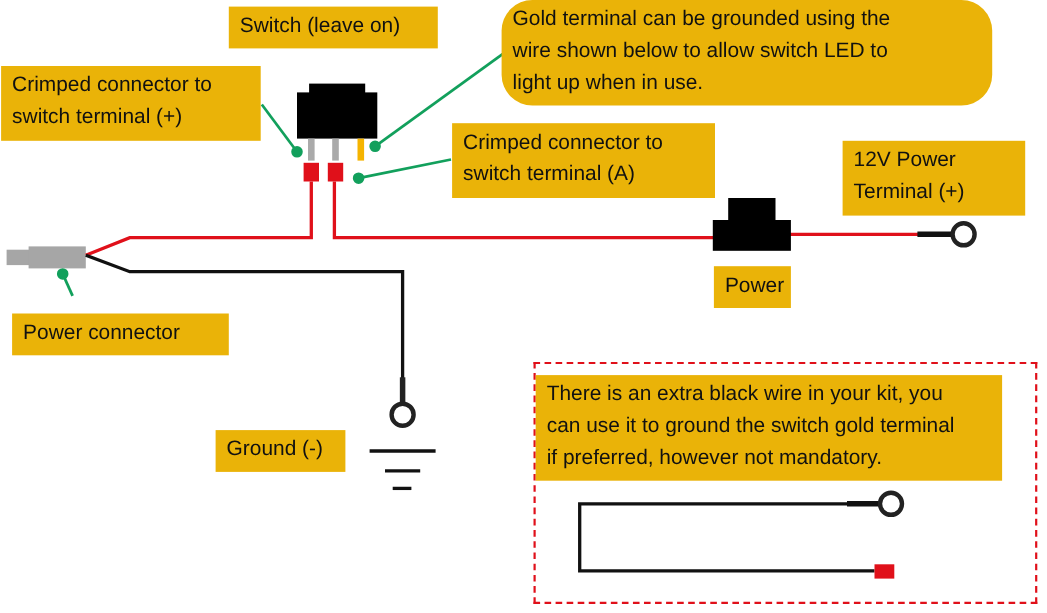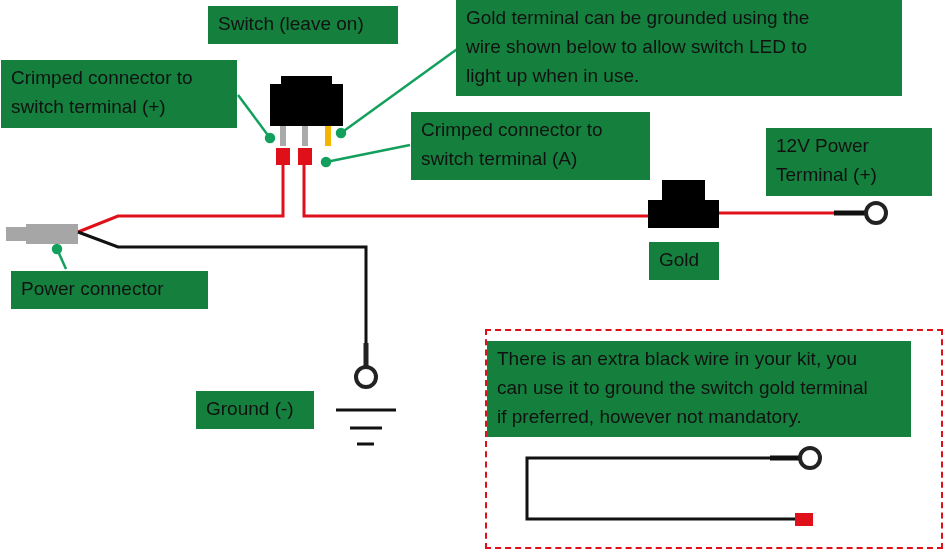--- a/index.html
+++ b/index.html
@@ -1,19 +1,19 @@
 <!DOCTYPE html>
 <html><head>
 <meta charset="utf-8">
 <style>
   html, body { margin:0; padding:0; background:#ffffff; }
   body { width:952px; height:557px; position:relative; overflow:hidden;
          font-family:"Liberation Sans", "DejaVu Sans", sans-serif; }
   svg.wiring { position:absolute; left:0; top:0; }
-  .label { position:absolute; background:#15803d; color:#111;
+  .label { position:absolute; background:#eab308; color:#111;
            font-size:19px; line-height:29px; padding:3px 10px; box-sizing:border-box;
            white-space:pre-line; }
   .note-box { position:absolute; left:485px; top:329px; width:458px; height:220px;
               border:2px dashed #e0101a; box-sizing:border-box; }
 </style>
 </head>
 <body>
 
 <svg class="wiring" width="952" height="557" viewBox="0 0 952 557">
 
@@ -66,29 +66,29 @@
       <circle cx="57" cy="249" r="4"></circle>
   </g>
 
   <polyline points="772,458 527,458 527,519 795,519" fill="none" stroke="#111" stroke-width="3"></polyline>
   <line x1="770" y1="458" x2="800" y2="458" stroke="#111" stroke-width="5"></line>
   <circle cx="810" cy="458" r="10" fill="#fff" stroke="#222" stroke-width="4"></circle>
   <rect x="795" y="513" width="18" height="13" fill="#e0101a"></rect>
 </svg>
 
 <div class="label" style="left:208px; top:6px; width:190px; height:38px;">Switch (leave on)</div>
-<div class="label" style="left:456px; top:0px; width:446px; height:96px; line-height:29px;">Gold terminal can be grounded using the
+<div class="label" style="left:456px; top:0px; width:446px; height:96px; line-height:29px;border-radius:28px;">Gold terminal can be grounded using the
 wire shown below to allow switch LED to
 light up when in use.</div>
 <div class="label" style="left:1px; top:60px; width:236px; height:68px;">Crimped connector to
 switch terminal (+)</div>
 <div class="label" style="left:411px; top:112px; width:239px; height:68px;">Crimped connector to
 switch terminal (A)</div>
 <div class="label" style="left:766px; top:128px; width:166px; height:68px;">12V Power
 Terminal (+)</div>
-<div class="label" style="left:649px; top:242px; width:70px; height:38px;">Gold</div>
-<div class="label" style="left:11px; top:271px; width:197px; height:38px;">Power connector</div>
+<div class="label" style="left:649px; top:242px; width:70px; height:38px;">Power</div>
+<div class="label" style="left:11px; top:285px; width:197px; height:38px;">Power connector</div>
 <div class="label" style="left:196px; top:391px; width:118px; height:38px;">Ground (-)</div>
 
 <div class="note-box"></div>
 <div class="label" style="left:487px; top:341px; width:424px; height:96px;">There is an extra black wire in your kit, you
 can use it to ground the switch gold terminal
 if preferred, however not mandatory.</div>
 
 </body></html>

